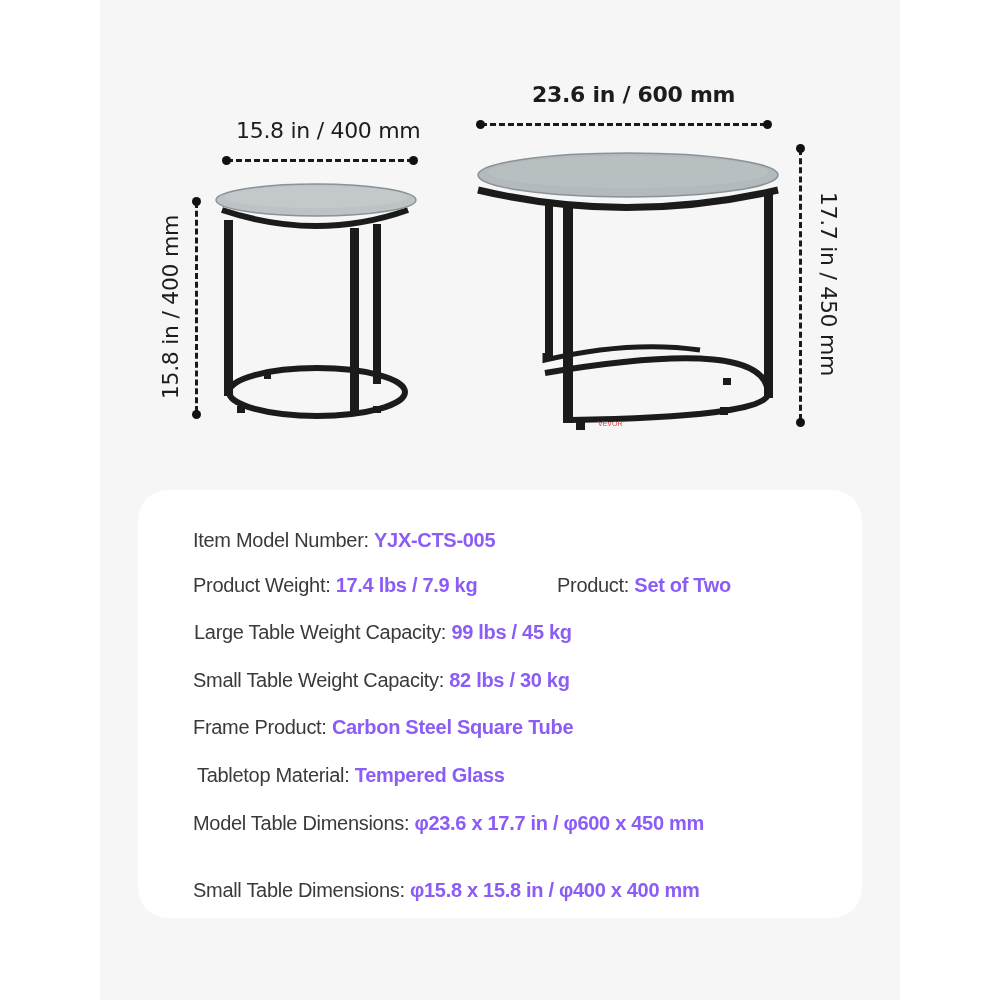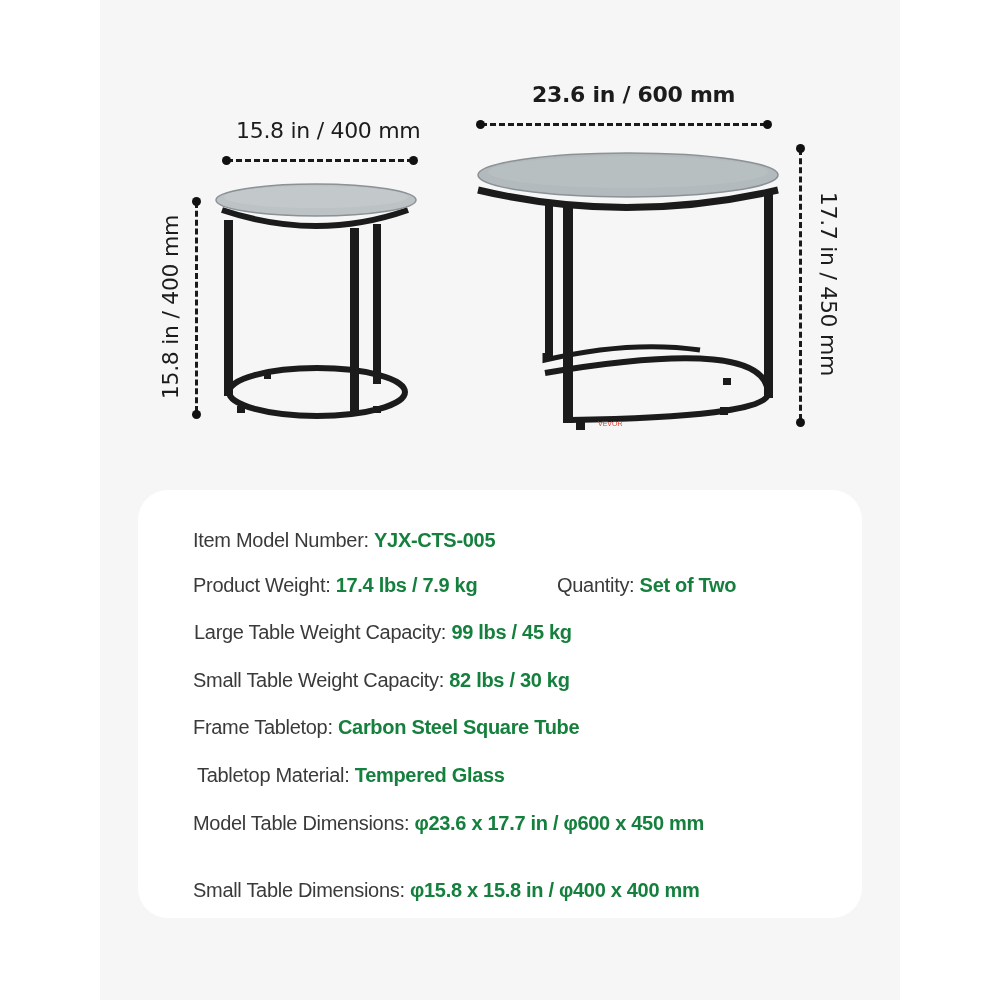--- a/index.html
+++ b/index.html
@@ -27,21 +27,21 @@
     .rot-cw { transform: translate(-50%, -50%) rotate(90deg); }
     .art { position: absolute; }
     .card {
       position: absolute; left: 138px; top: 490px; width: 724px; height: 428px;
       background: #ffffff; border-radius: 30px;
     }
     .spec {
       position: absolute; font-size: 20px; color: #3a3a3a; white-space: nowrap;
       letter-spacing: -0.3px;
     }
-    .spec .val { color: #15803d; font-weight: bold; }
+    .spec .val { color: #8b5cf6; font-weight: bold; }
   </style>
 </head>
 <body>
 
 <div class="panel"></div>
 
 <div class="dim-label" style="left:236px; top:118px;">15.8 in / 400 mm</div>
 <div class="dim-h" style="left:227px; top:159px; width:186px;"></div>
 <div class="dot" style="left:222px; top:156px;"></div>
 <div class="dot" style="left:409px; top:156px;"></div>
@@ -104,33 +104,33 @@
 
 <div class="spec" style="left:193px; top:529px;">
   <span>Item Model Number: </span><span class="val">YJX-CTS-005</span>
 </div>
 
 <div class="spec" style="left:193px; top:574px;">
   <span>Product Weight: </span><span class="val">17.4 lbs / 7.9 kg</span>
 </div>
 
 <div class="spec" style="left:557px; top:574px;">
-  <span>Quantity: </span><span class="val">Set of Two</span>
+  <span>Product: </span><span class="val">Set of Two</span>
 </div>
 
 <div class="spec" style="left:194px; top:621px;">
   <span>Large Table Weight Capacity: </span><span class="val">99 lbs / 45 kg</span>
 </div>
 
 <div class="spec" style="left:193px; top:669px;">
   <span>Small Table Weight Capacity: </span><span class="val">82 lbs / 30 kg</span>
 </div>
 
 <div class="spec" style="left:193px; top:716px;">
-  <span>Frame Tabletop: </span><span class="val">Carbon Steel Square Tube</span>
+  <span>Frame Product: </span><span class="val">Carbon Steel Square Tube</span>
 </div>
 
 <div class="spec" style="left:197px; top:764px;">
   <span>Tabletop Material: </span><span class="val">Tempered Glass</span>
 </div>
 
 <div class="spec" style="left:193px; top:812px;">
   <span>Model Table Dimensions: </span><span class="val">φ23.6 x 17.7 in / φ600 x 450 mm</span>
 </div>
 

